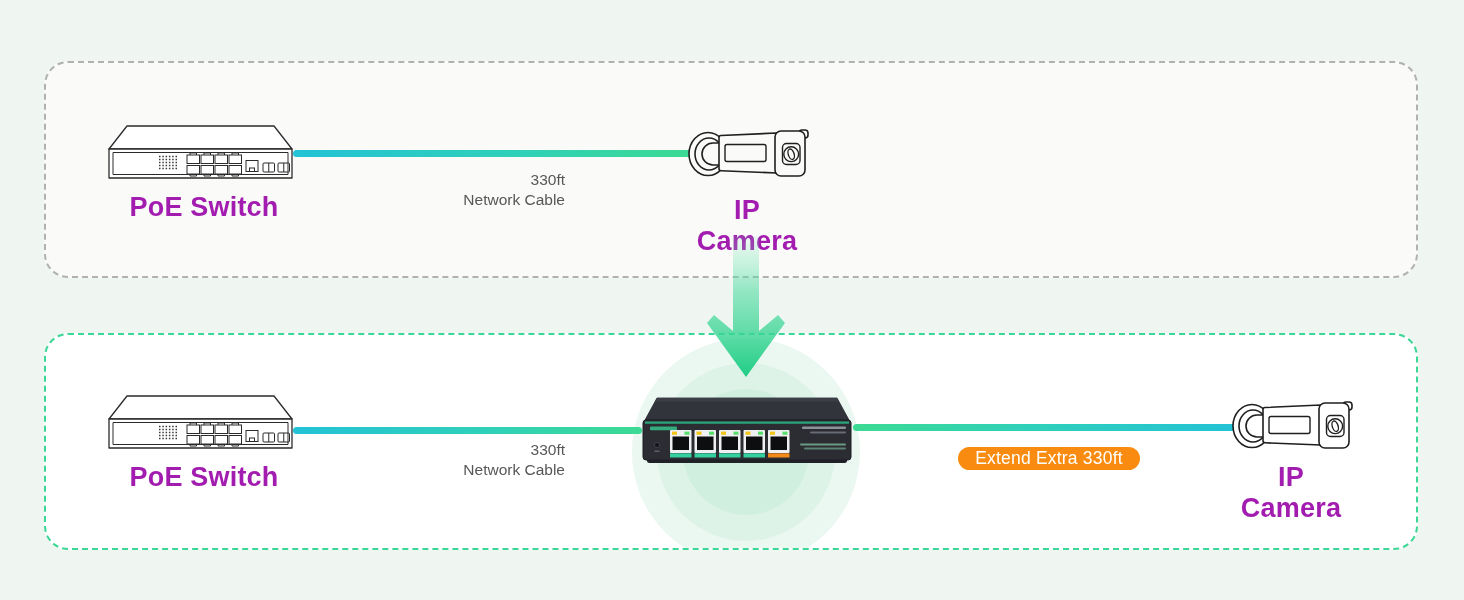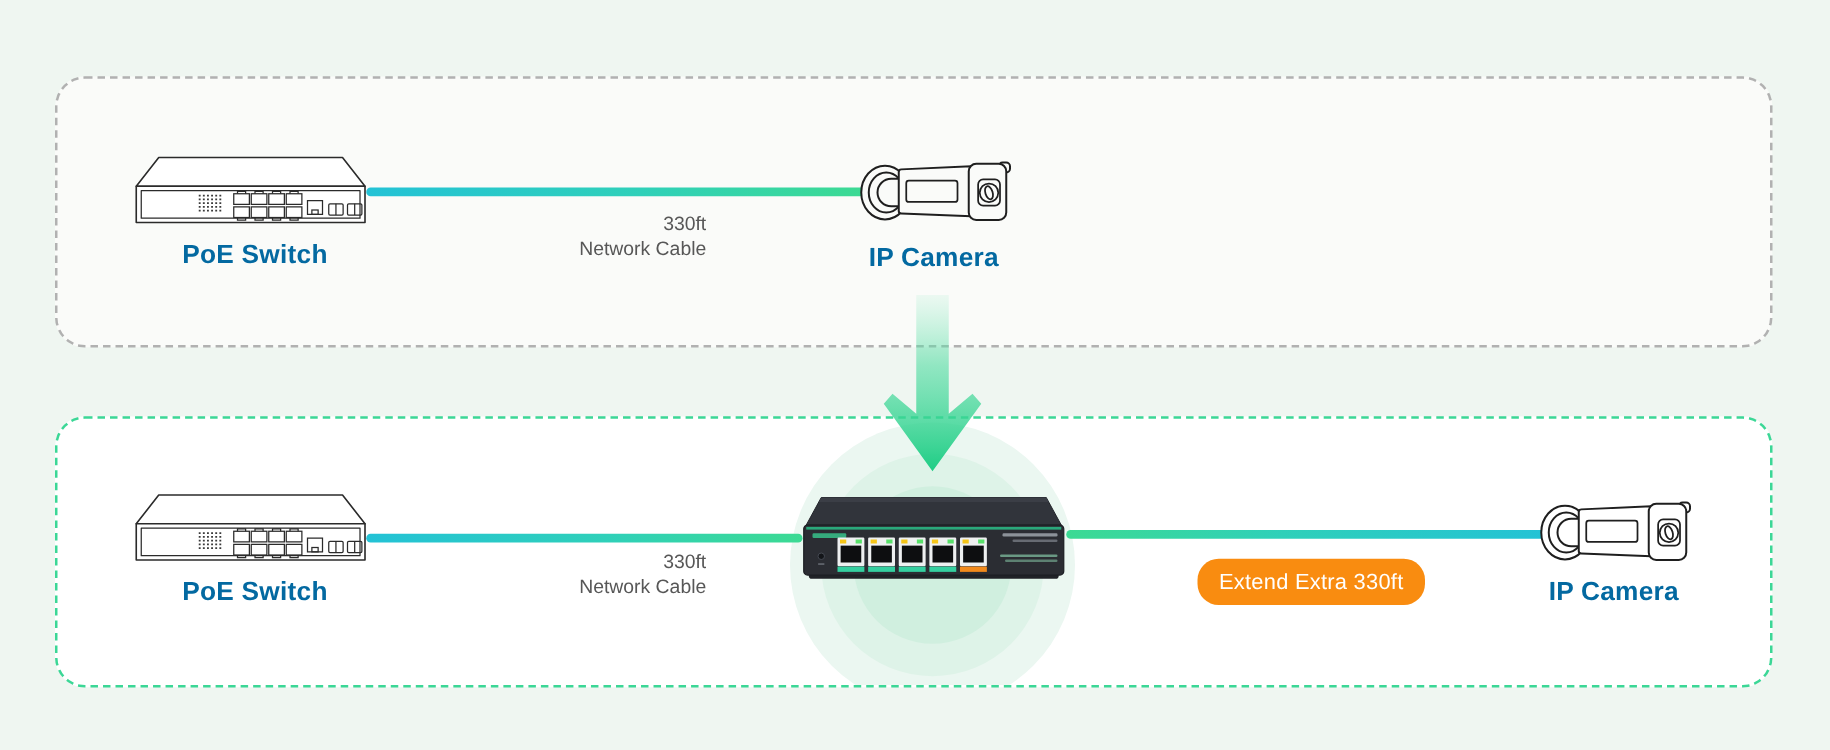--- a/index.html
+++ b/index.html
@@ -44,39 +44,39 @@
 
   .illus{position:absolute;}
   .switch-1{left:106px;top:122px;}
   .switch-2{left:106px;top:392px;}
   .camera-1{left:686px;top:126px;}
   .camera-2{left:1230px;top:398px;}
   .extender{left:637px;top:392px;}
 
   .device-label{
     position:absolute;
-    font-size:21px;font-weight:700;color:#0369a1;
+    font-size:27px;font-weight:700;color:#a21caf;
     text-align:center;letter-spacing:.2px;
   }
   .lbl-switch-1{left:106px;top:192px;width:196px;}
   .lbl-camera-1{left:682px;top:195px;width:130px;}
   .lbl-switch-2{left:106px;top:462px;width:196px;}
   .lbl-camera-2{left:1226px;top:462px;width:130px;}
 
   .cable-label{
     position:absolute;width:200px;
     font-size:15.5px;color:#575757;line-height:1.32;
     text-align:right;
   }
   .cl-1{left:365px;top:170px;}
   .cl-2{left:365px;top:440px;}
 
   .badge{
     position:absolute;
-    left:958px;top:447px;width:182px;height:37px;
+    left:958px;top:447px;width:182px;height:23px;
     background:#f98c10;border-radius:17px;
     display:flex;align-items:center;justify-content:center;
     color:#ffffff;font-size:17.5px;font-weight:500;letter-spacing:.2px;
   }
   .arrow{position:absolute;left:704px;top:236px;}
 </style>
 </head>
 <body>
 
 <div class="stage">

